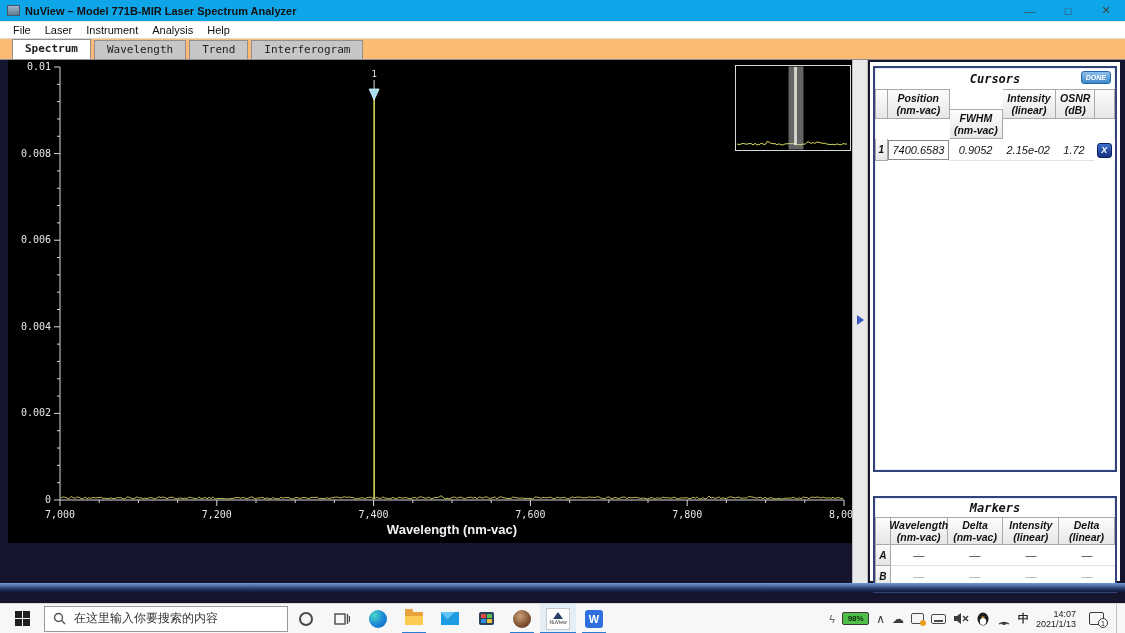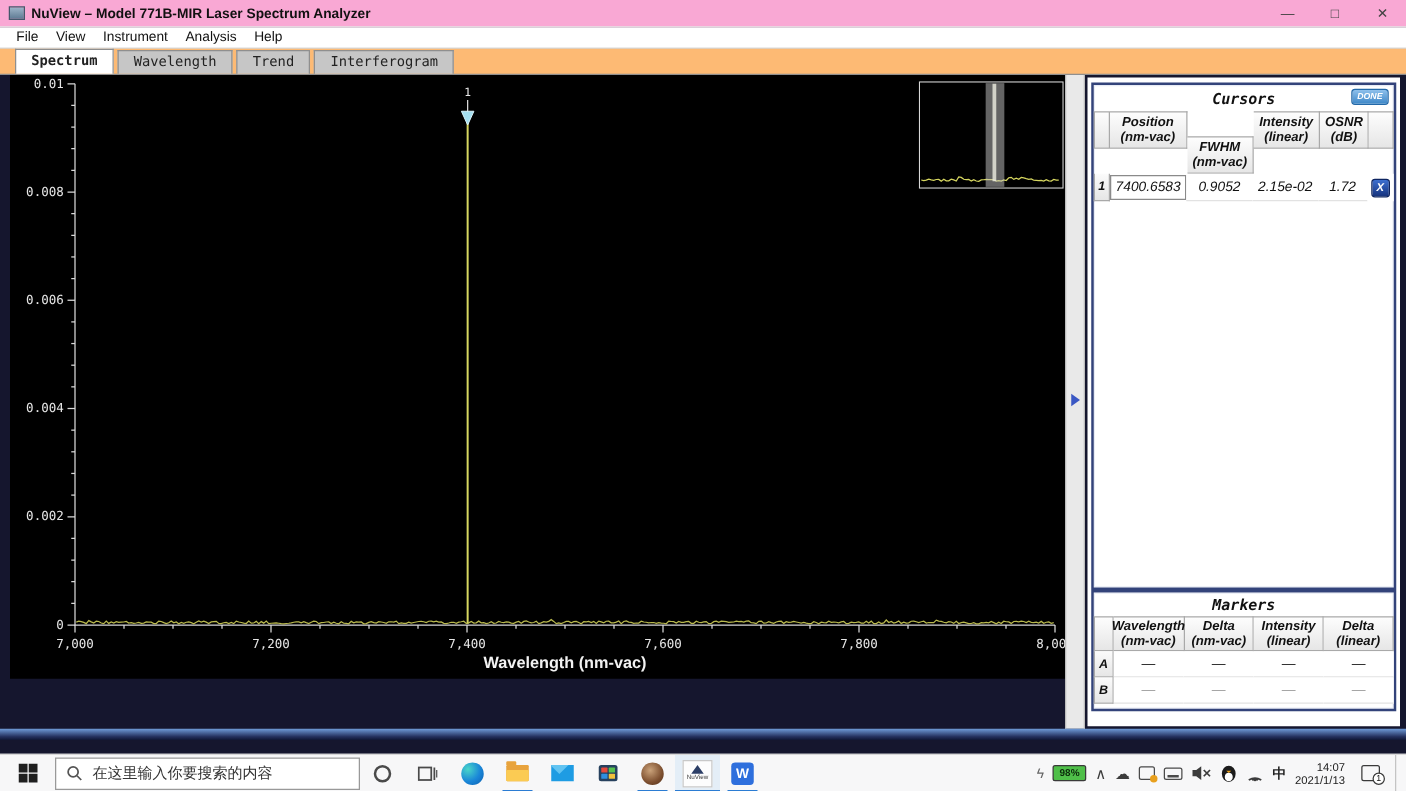--- a/index.html
+++ b/index.html
@@ -1,20 +1,20 @@
 <!DOCTYPE html>
 <html><head>
 <meta charset="utf-8">
 <style>
   * { margin:0; padding:0; box-sizing:border-box; }
   body { font-family:"Liberation Sans", sans-serif; background:#333; }
   .screen { position:relative; width:1125px; height:633px; background:#15162e; overflow:hidden; outline:1px solid #000; }
 
   
-  .titlebar { position:absolute; left:0; top:0; width:1125px; height:22px; background:#f9a8d4; border-bottom:1px solid #e3e3e3; display:flex; align-items:center; }
+  .titlebar { position:absolute; left:0; top:0; width:1125px; height:22px; background:#0ea5e9; border-bottom:1px solid #e3e3e3; display:flex; align-items:center; }
   .appicon { width:13px; height:11px; margin:0 5px 0 7px; background:linear-gradient(#9db4c8,#5f7b94); border:1px solid #44576b; }
   .title-text { font-size:11px; color:#111; font-weight:bold; }
   .wincontrols { margin-left:auto; display:flex; height:100%; }
   .winbtn { width:38px; height:100%; display:flex; align-items:center; justify-content:center; font-size:11px; color:#444; }
   .menubar { position:absolute; left:0; top:22px; width:1125px; height:17px; background:#fff; border-bottom:1px solid #d9d9d9; display:flex; align-items:center; padding-left:6px; }
   .menuitem { font-size:11px; color:#111; padding:0 7px; }
   .tabstrip { position:absolute; left:0; top:39px; width:1125px; height:21px; background:#fdba74; display:flex; align-items:flex-end; padding-left:12px; border-bottom:1px solid #8f8f8f; }
   .tab { font-family:"DejaVu Sans Mono", monospace; font-size:11px; color:#222; background:#c6c6c6; border:1px solid #8f8f8f; border-bottom:none; padding:2px 12px 2px 12px; margin-right:3px; height:19px; }
   .tab.active { background:#fff; font-weight:bold; height:20px; }
 
@@ -109,21 +109,21 @@
     <div class="title-text">NuView – Model 771B-MIR Laser Spectrum Analyzer</div>
     <div class="wincontrols">
       <div class="winbtn">—</div>
       <div class="winbtn">□</div>
       <div class="winbtn">✕</div>
     </div>
   </div>
 
   <div class="menubar">
     <div class="menuitem">File</div>
-    <div class="menuitem">View</div>
+    <div class="menuitem">Laser</div>
     <div class="menuitem">Instrument</div>
     <div class="menuitem">Analysis</div>
     <div class="menuitem">Help</div>
   </div>
 
   <div class="tabstrip">
     <div class="tab active">Spectrum</div>
     <div class="tab">Wavelength</div>
     <div class="tab">Trend</div>
     <div class="tab">Interferogram</div>
@@ -237,21 +237,21 @@
               <div class="td" style="width:54px;">0.9052</div>
               <div class="td" style="width:54px;">2.15e-02</div>
               <div class="td" style="width:40px;">1.72</div>
               <div class="td" style="width:22px; border-bottom:none;">
                 <div class="xbtn">X</div>
               </div>
             </div>
           </div>
         </div>
 
-        <div class="panel" style="height:97px; margin-top:0;">
+        <div class="panel" style="height:97px; margin-top:24px;">
           <div class="panel-title" style="padding:3px 0 2px;">Markers</div>
           <div class="tbl">
             <div class="trow">
               <div class="th mk-th first" style="width:16px;"></div>
               <div class="th mk-th" style="width:57px;">Wavelength
 (nm-vac)</div>
               <div class="th mk-th" style="width:57px;">Delta
 (nm-vac)</div>
               <div class="th mk-th" style="width:57px;">Intensity
 (linear)</div>

